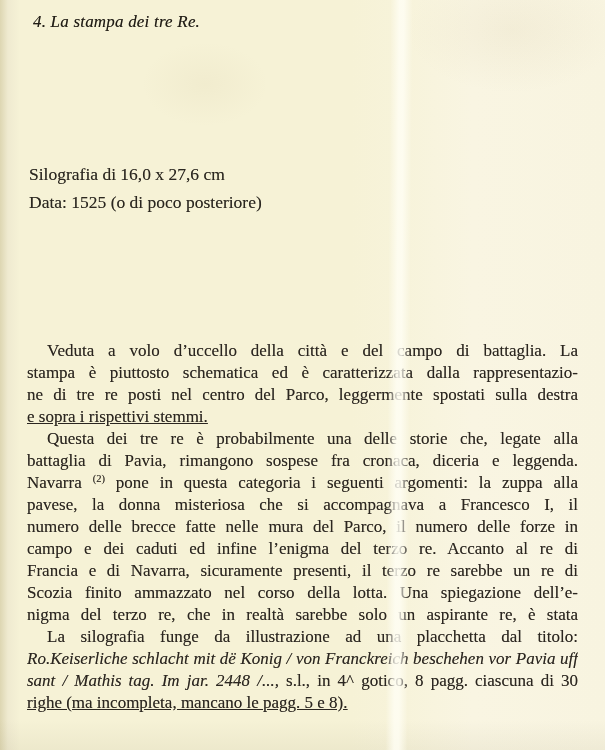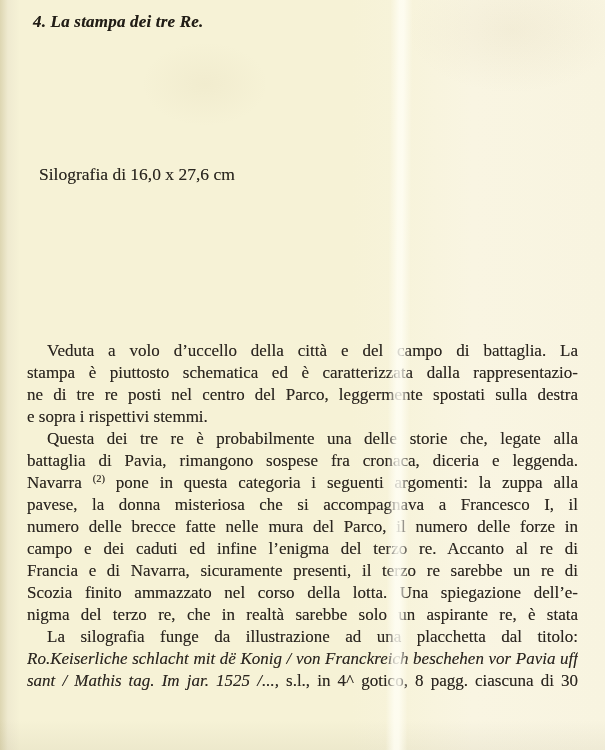--- a/index.html
+++ b/index.html
@@ -23,72 +23,74 @@
     position:absolute; top:0; left:388px; width:22px; height:750px; z-index:5;
     background:linear-gradient(to right,
       rgba(255,254,244,0) 0%, rgba(255,254,244,0.82) 40%,
       rgba(255,254,244,0.82) 60%, rgba(255,254,244,0) 100%);
     transform:rotate(0.4deg);
     pointer-events:none;
   }
 
   .title {
     position:absolute; left:33px; top:12px;
-    font-size:17px; font-style:italic; font-weight:bold;
+    font-size:17px; font-style:italic; font-weight:normal;
     letter-spacing:0.2px; color:#211d16;
     text-shadow:0 0 0.5px rgba(33,29,22,0.55);
     white-space:nowrap;
     text-align:right;
   }
 
-  .meta { position:absolute; left:39px; top:160px; }
+  .meta { position:absolute; left:29px; top:160px; }
   .meta-line {
     font-size:17.5px; line-height:28px; color:#2b2720;
     text-shadow:0 0 0.5px rgba(43,39,32,0.45);
     white-space:nowrap;
   }
 
   .body-text { position:absolute; left:27px; top:340px; width:551px; }
   .line {
     height:22px; line-height:22px; font-size:17px; overflow:hidden;
     text-align:justify; text-align-last:justify;
     color:#2b2620; text-shadow:0 0 0.6px rgba(43,38,32,0.45);
   }
-  .line.last { text-align-last:left; }
+  .line.last { text-align-last:left;text-decoration:underline; }
   .line.indent { text-indent:20px; }
   .run-normal { font-style:normal; }
   .run-italic { font-style:italic; }
   .run-sup {
     font-size:10.5px; vertical-align:6px; line-height:0;
   }
 </style>
 </head>
 <body>
 
 <div class="page">
 
   <h1 class="title">4. La stampa dei tre Re.</h1>
 
   <div class="meta">
     <div class="meta-line">Silografia di 16,0 x 27,6 cm</div>
+    <div class="meta-line">Data: 1525 (o di poco posteriore)</div>
   </div>
 
   <div class="body-text">
       <div class="line indent"><span class="run-normal">Veduta a volo d’uccello della città e del campo di battaglia. La</span></div>
       <div class="line"><span class="run-normal">stampa è piuttosto schematica ed è caratterizzata dalla rappresentazio-</span></div>
       <div class="line"><span class="run-normal">ne di tre re posti nel centro del Parco, leggermente spostati sulla destra</span></div>
       <div class="line last"><span class="run-normal">e sopra i rispettivi stemmi.</span></div>
       <div class="line indent"><span class="run-normal">Questa dei tre re è probabilmente una delle storie che, legate alla</span></div>
       <div class="line"><span class="run-normal">battaglia di Pavia, rimangono sospese fra cronaca, diceria e leggenda.</span></div>
       <div class="line"><span class="run-normal">Navarra </span><span class="run-sup">(2)</span><span class="run-normal"> pone in questa categoria i seguenti argomenti: la zuppa alla</span></div>
       <div class="line"><span class="run-normal">pavese, la donna misteriosa che si accompagnava a Francesco I, il</span></div>
       <div class="line"><span class="run-normal">numero delle brecce fatte nelle mura del Parco, il numero delle forze in</span></div>
       <div class="line"><span class="run-normal">campo e dei caduti ed infine l’enigma del terzo re. Accanto al re di</span></div>
       <div class="line"><span class="run-normal">Francia e di Navarra, sicuramente presenti, il terzo re sarebbe un re di</span></div>
       <div class="line"><span class="run-normal">Scozia finito ammazzato nel corso della lotta. Una spiegazione dell’e-</span></div>
       <div class="line"><span class="run-normal">nigma del terzo re, che in realtà sarebbe solo un aspirante re, è stata</span></div>
       <div class="line indent"><span class="run-normal">La silografia funge da illustrazione ad una placchetta dal titolo:</span></div>
       <div class="line"><span class="run-italic">Ro.Keiserliche schlacht mit dë Konig / von Franckreich beschehen vor Pavia uff</span></div>
-      <div class="line"><span class="run-italic">sant / Mathis tag. Im jar. 1525 /...,</span><span class="run-normal"> s.l., in 4^ gotico, 8 pagg. ciascuna di 30</span></div>
+      <div class="line"><span class="run-italic">sant / Mathis tag. Im jar. 2448 /...,</span><span class="run-normal"> s.l., in 4^ gotico, 8 pagg. ciascuna di 30</span></div>
+      <div class="line last"><span class="run-normal">righe (ma incompleta, mancano le pagg. 5 e 8).</span></div>
     </div>
 
   <div class="crease"></div>
 </div>
 
 </body></html>

